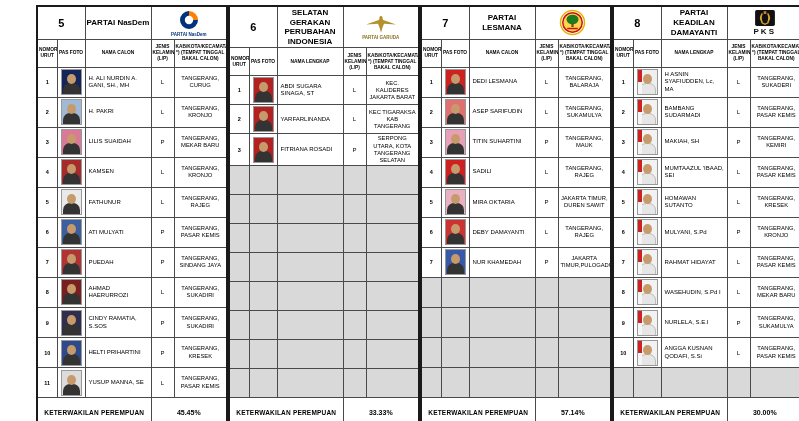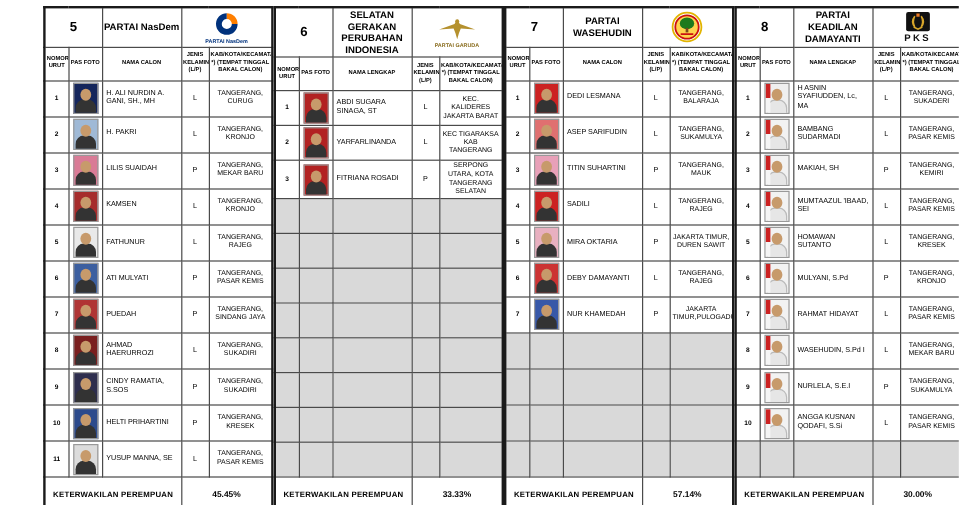--- a/index.html
+++ b/index.html
@@ -367,21 +367,21 @@
     <colgroup>
         <col class="c-num">
         <col class="c-foto">
         <col class="c-nm">
         <col class="c-sex">
         <col class="c-loc">
       </colgroup>
     <thead>
       <tr class="prow">
         <td class="pnum" colspan="2">7</td>
-        <td class="pname">PARTAI WASEHUDIN</td>
+        <td class="pname">PARTAI LESMANA</td>
         <td class="plogo" colspan="2">
           <span>
             <svg viewBox="0 0 36 36" width="27" height="27">
               <circle cx="18" cy="18" r="16" fill="#ffffff" stroke="#e2b400" stroke-width="2"></circle>
               <circle cx="18" cy="18" r="13" fill="#ffd34d" stroke="#cc1111" stroke-width="2"></circle>
               <ellipse cx="18" cy="14" rx="8" ry="6.5" fill="#1d7a1d"></ellipse>
               <rect x="16.5" y="19" width="3" height="5" fill="#7a4a1d"></rect>
               <path d="M11 26 h14" stroke="#cc1111" stroke-width="2"></path>
             </svg>
           </span>

